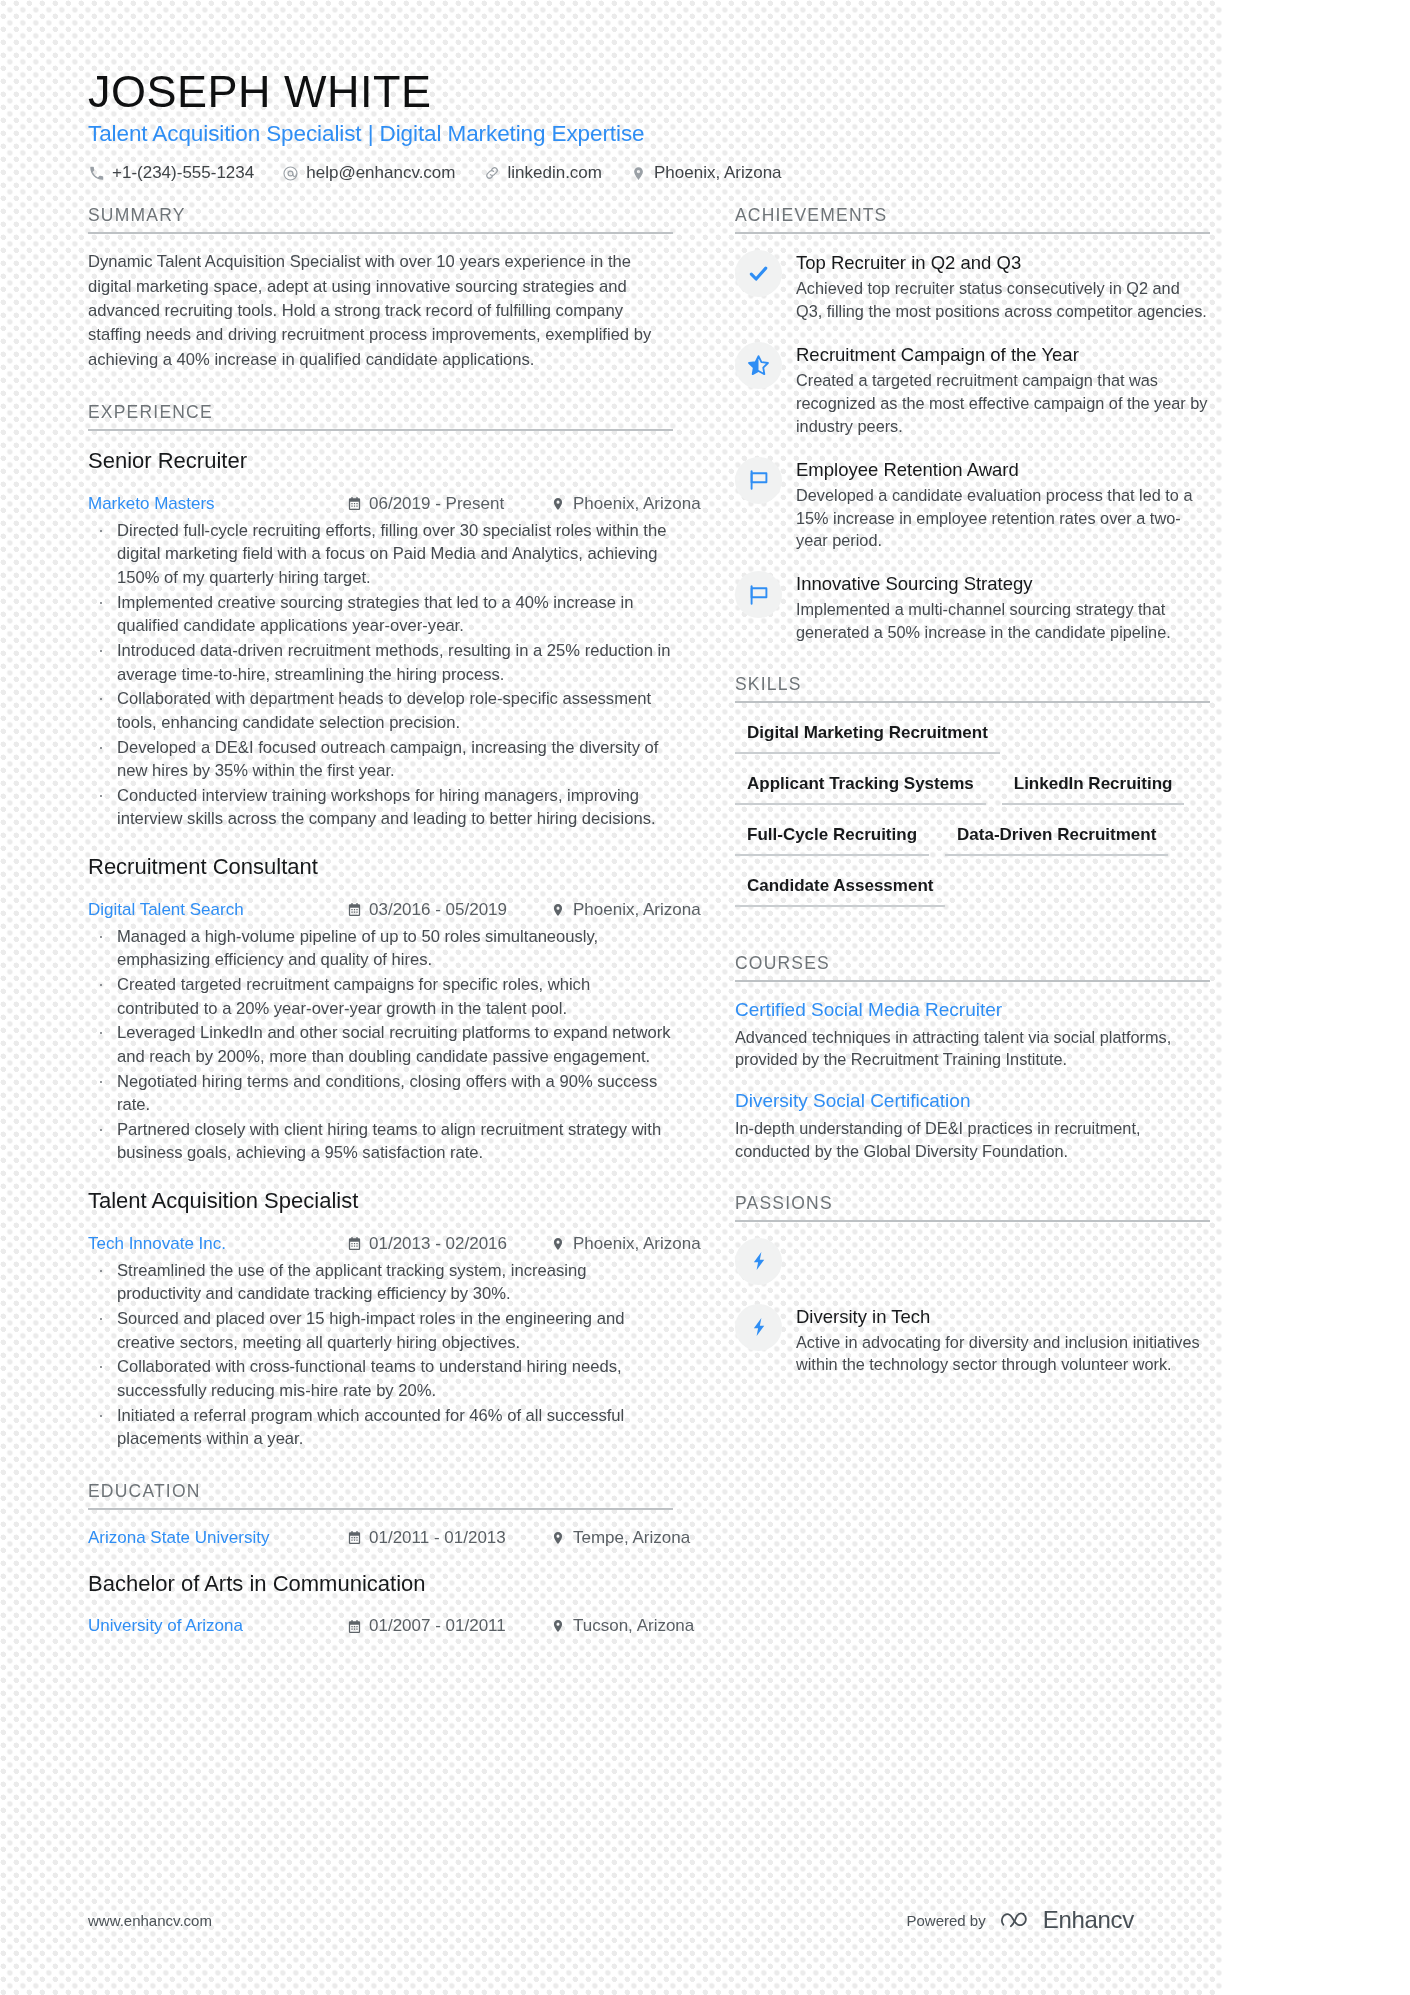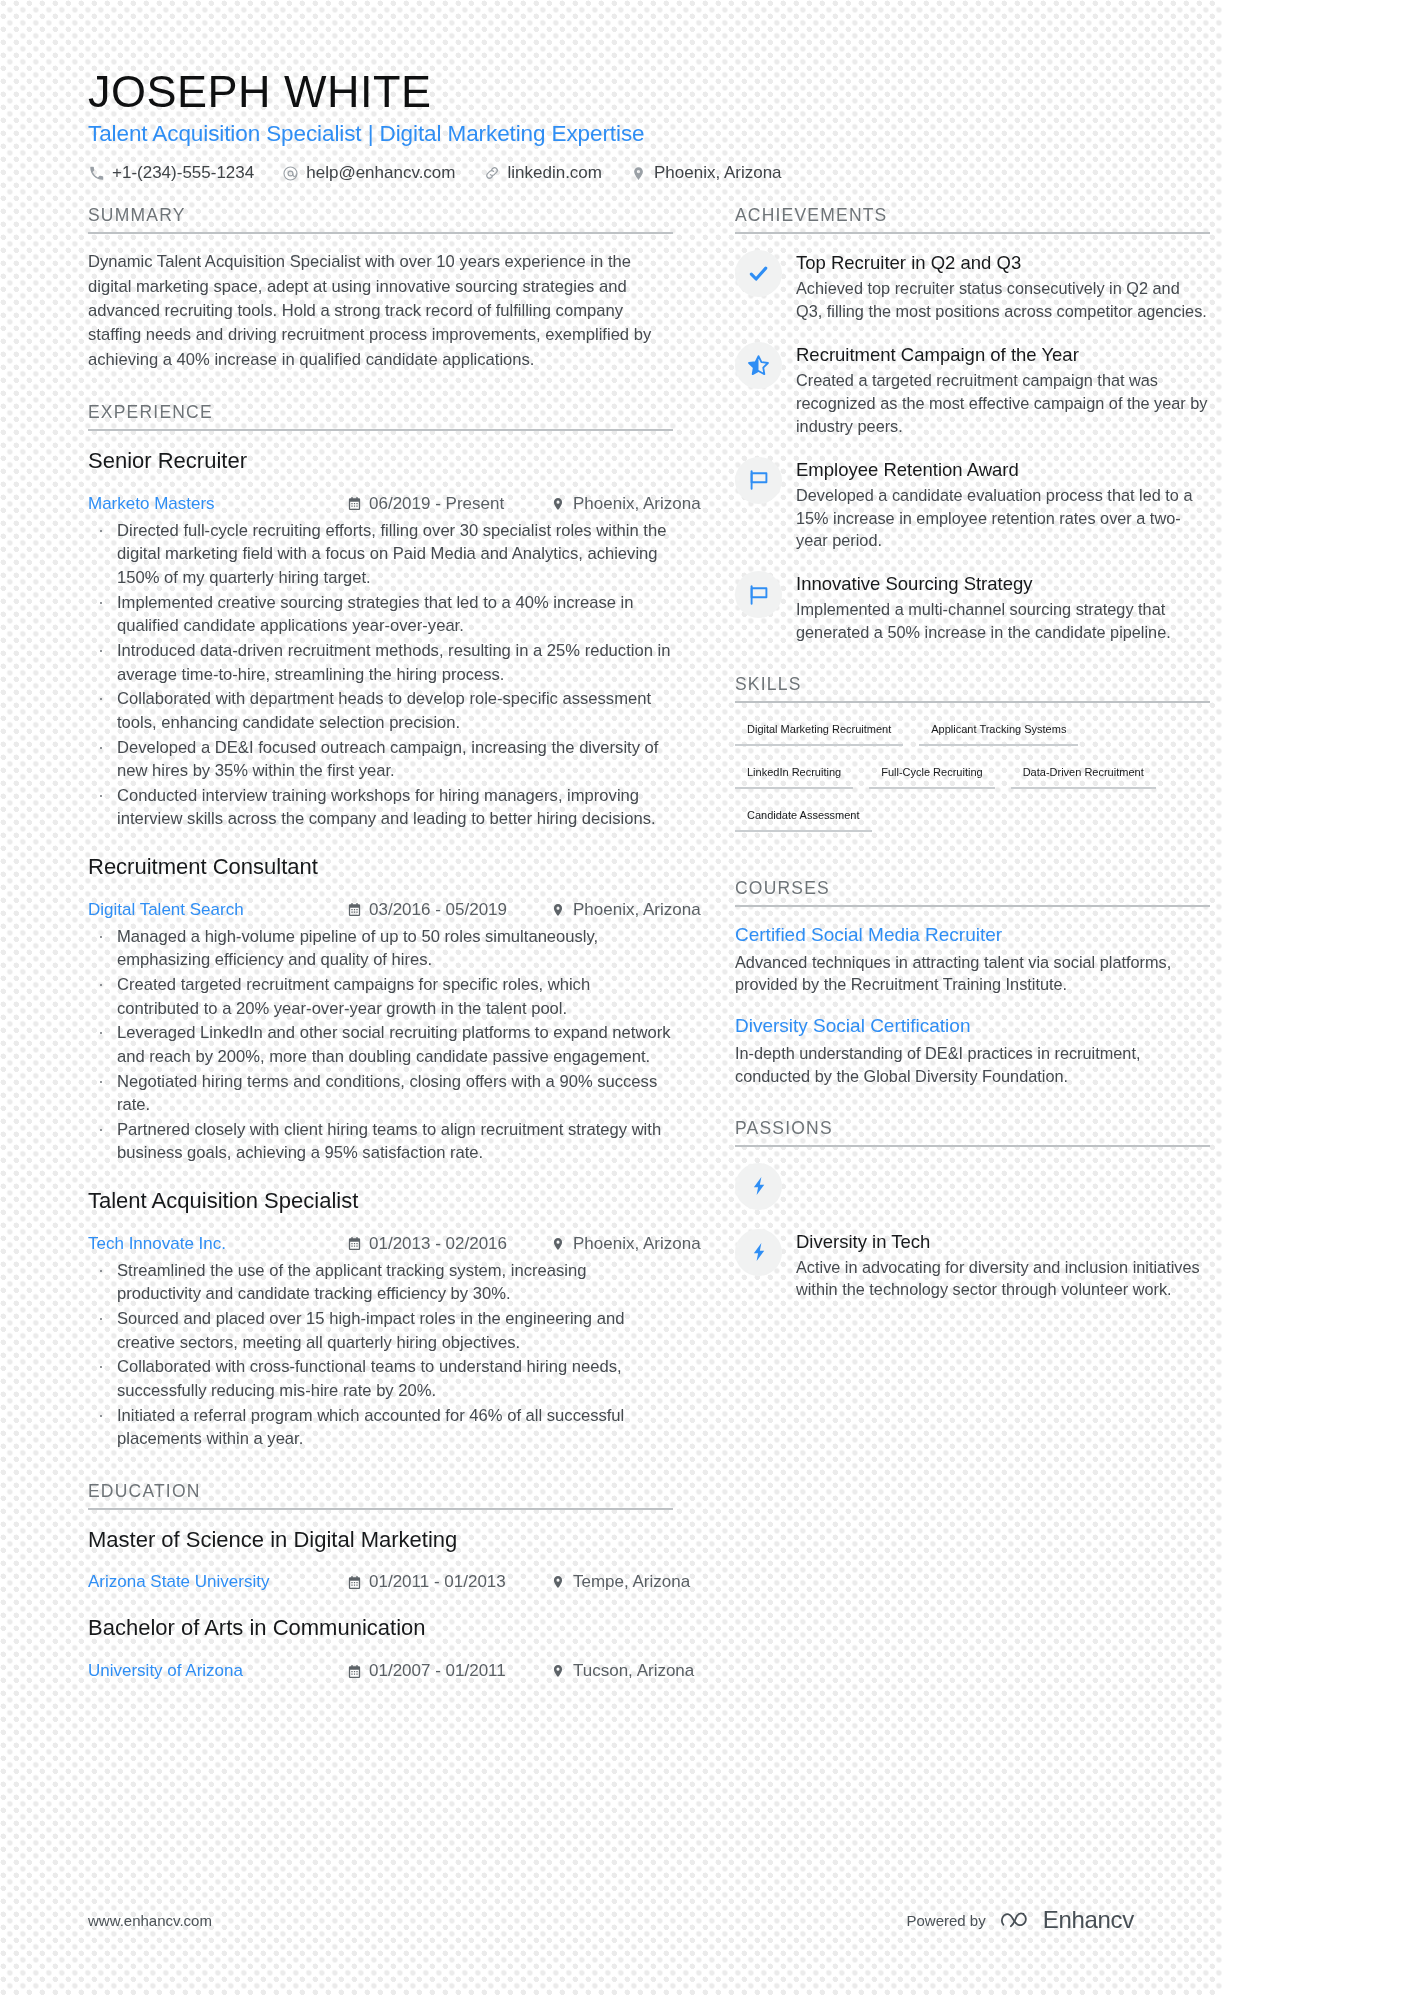--- a/index.html
+++ b/index.html
@@ -193,26 +193,27 @@
     color: #454a4f;
   }
 
   
   .skills-wrap {
     display: flex;
     flex-wrap: wrap;
     gap: 0;
   }
   .skill {
-    font-size: 11px;
+    font-size: 17px;
     color: #17191b;
     padding: 4px 12px 9px 12px;
     border-bottom: 2px solid #c9cdd0;
     margin: 0 16px 16px 0;
     white-space: nowrap;
+    font-weight: bold;
   }
 
   
   .course { margin-bottom: 18px; }
   .course:last-child { margin-bottom: 0; }
   .course-title {
     font-size: 19px;
     color: #2f8ef4;
     line-height: 1.3;
     margin-bottom: 3px;
@@ -403,21 +404,20 @@
               <li>Collaborated with cross-functional teams to understand hiring needs, successfully reducing mis-hire rate by 20%.</li>
               <li>Initiated a referral program which accounted for 46% of all successful placements within a year.</li>
             </ul>
           </div>
         </section>
 
         <section class="sec">
           <div class="sec-title">EDUCATION</div>
 
           <div class="entry">
-            <div class="entry-title">Master of Science in Digital Marketing</div>
             <div class="entry-meta">
               <span class="entry-company">Arizona State University</span>
               <span class="meta-piece meta-date">
                 <span class="mi">
                   <svg width="15" height="15" viewBox="0 0 24 24" fill="currentColor">
                       <path d="M7 1.5v2H5a2 2 0 0 0-2 2v15a2 2 0 0 0 2 2h14a2 2 0 0 0 2-2v-15a2 2 0 0 0-2-2h-2v-2h-2v2H9v-2H7zM5 9h14v11.5H5V9zm2 2v2h2v-2H7zm4 0v2h2v-2h-2zm4 0v2h2v-2h-2zM7 15v2h2v-2H7zm4 0v2h2v-2h-2zm4 0v2h2v-2h-2z"></path>
                     </svg>
                 </span>
                 <span>01/2011 - 01/2013</span>
               </span>

